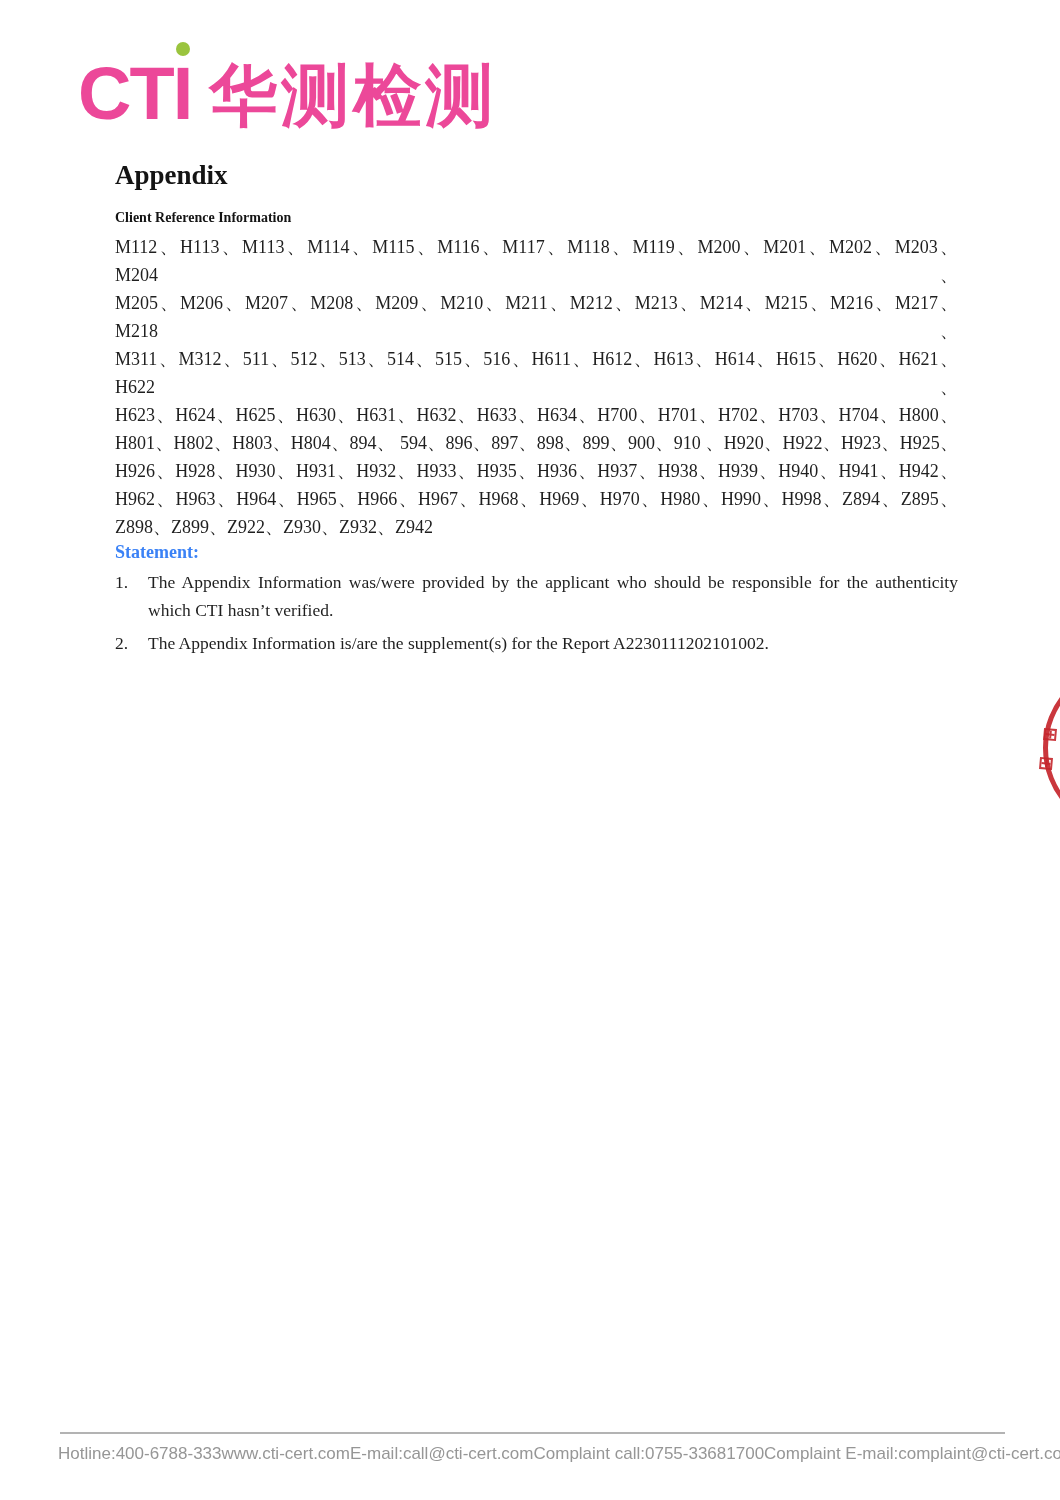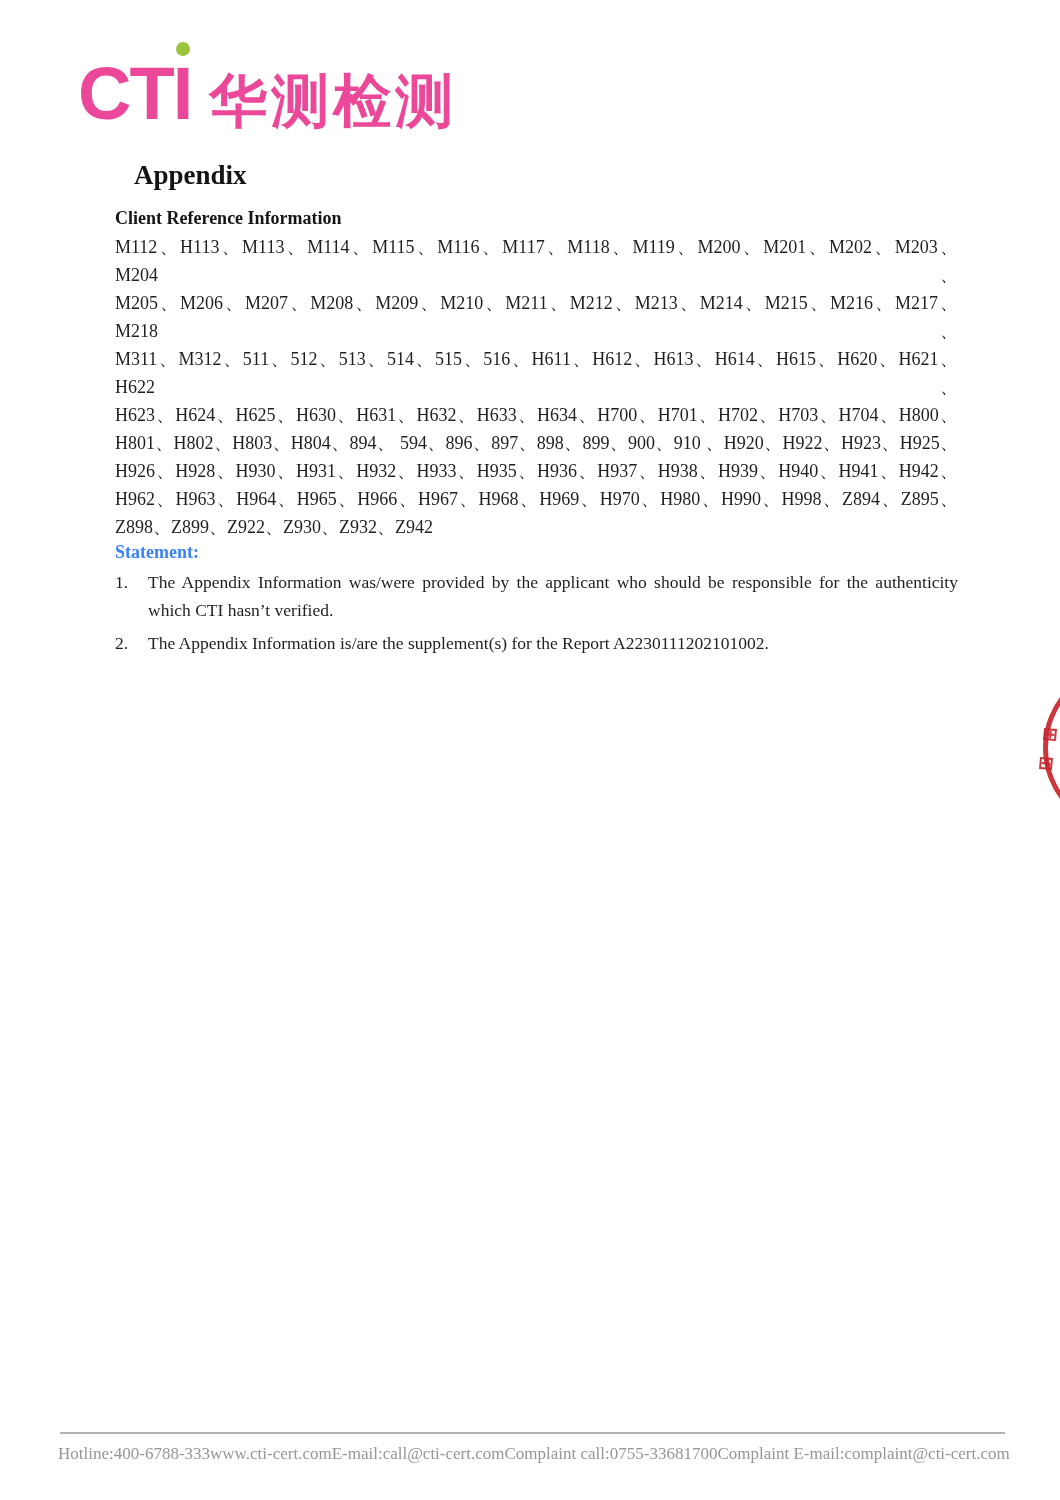--- a/index.html
+++ b/index.html
@@ -38,45 +38,44 @@
     left: 98px;
     top: 2px;
     width: 14px;
     height: 14px;
     border-radius: 50%;
     background: #9ac43e;
   }
   .logo-cn {
     font-family: "Liberation Sans", "DejaVu Sans", sans-serif;
     font-weight: 700;
-    font-size: 58px;
+    font-size: 68px;
     line-height: 1.02;
     margin-left: 18px;
     letter-spacing: 4px;
     text-align: right;
   }
 
   
   .content {
     position: absolute;
     left: 115px;
     top: 160px;
     width: 843px;
     color: #1f1f1f;
   }
   .doc-title {
     font-size: 27px;
     font-weight: bold;
     line-height: 30px;
     margin-bottom: 17px;
     color: #141414;
-    margin-left: 19px;
   }
   .section-heading {
-    font-size: 18px;
+    font-size: 14px;
     font-weight: bold;
     line-height: 22px;
     margin-bottom: 4px;
     color: #141414;
   }
   .ref-line {
     font-size: 18px;
     line-height: 28px;
     text-align: justify;
     text-align-last: justify;
@@ -150,21 +149,21 @@
     height: 2px;
     background: #b3b3b3;
   }
   .footer {
     position: absolute;
     left: 58px;
     top: 1444px;
     width: 945px;
     display: flex;
     justify-content: space-between;
-    font-family: Liberation Serif, serif;
+    font-family: Liberation Sans, sans-serif;
     font-size: 17px;
     color: #969696;
     white-space: nowrap;
     align-items: flex-end;
   }
 </style>
 </head>
 <body>
 
 <div class="page">

